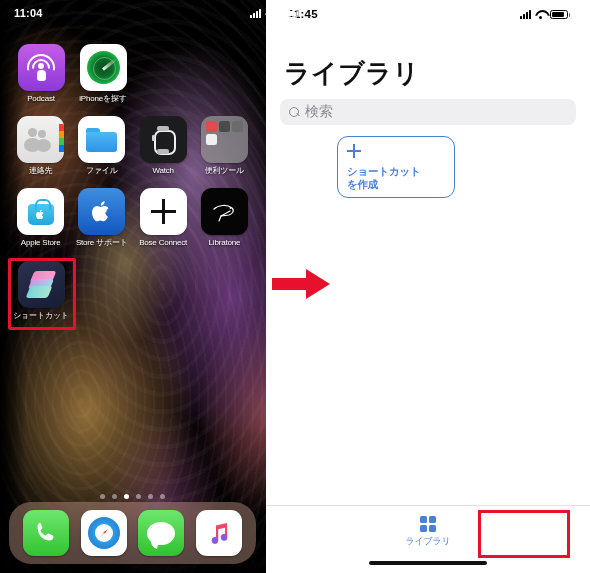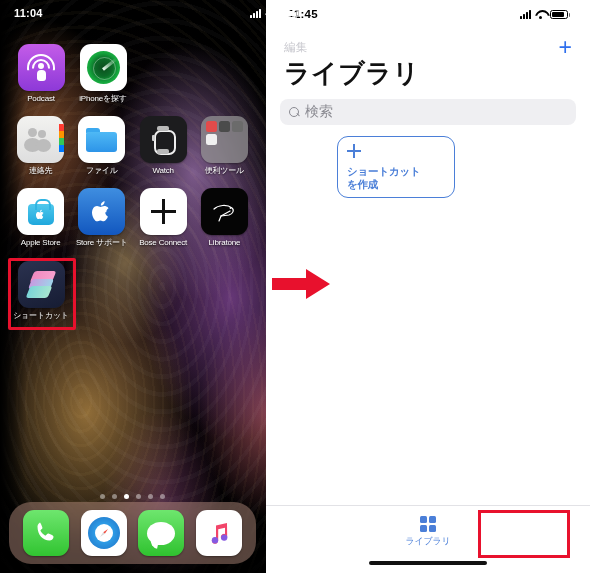--- a/index.html
+++ b/index.html
@@ -520,24 +520,20 @@
             <i></i>
             <i></i>
           </span>
         <span class="wifi"></span>
         <span class="batt">
             <span></span>
           </span>
       </div>
     </div>
 
-    <div class="navrow">
-      <div class="edit-btn">編集</div>
-      <div class="plus-btn">+</div>
-    </div>
 
     <div class="big-title">ライブラリ</div>
 
     <div class="searchbar">
       <span class="mag"></span>
       <span class="ph">検索</span>
     </div>
 
     <div class="create-card">
       <div class="cplus"></div>

